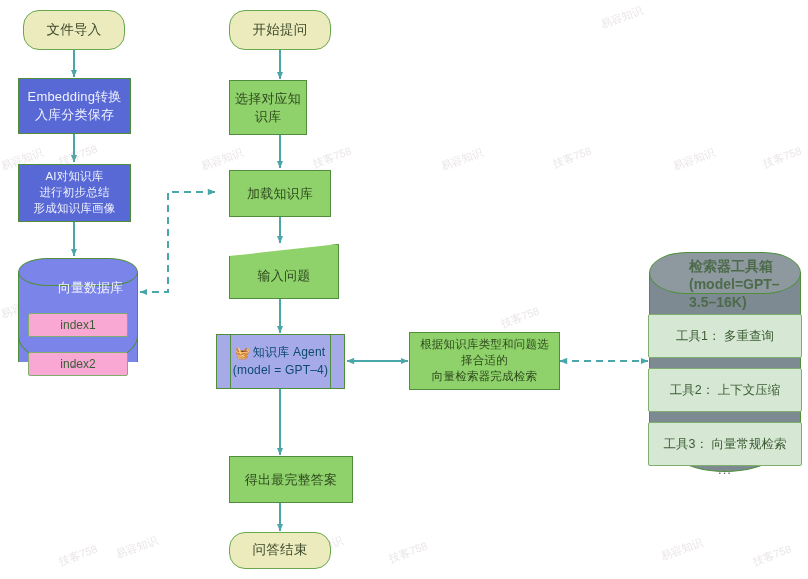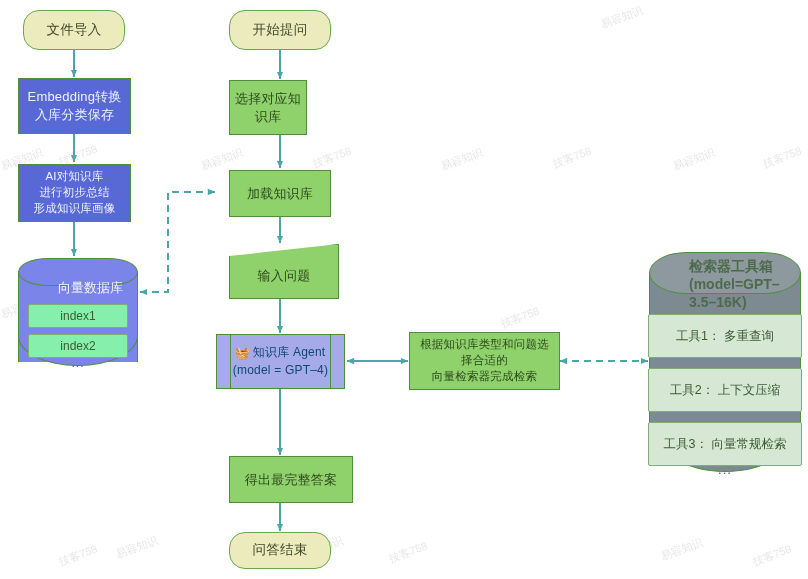--- a/index.html
+++ b/index.html
@@ -151,25 +151,26 @@
     font-size: 13px;
   }
   #vector-db .cyl-dots { color: #4a53a8; font-size: 12px; }
   #vector-db .idx {
     width: 98px;
     height: 22px;
     margin-bottom: 6px;
     display: flex;
     align-items: center;
     justify-content: center;
-    background: #86efac;
+    background: #f9a8d4;
     border: 1.1px solid #7fae6f;
     color: #3d5c34;
     font-size: 12px;
     border-radius: 2px;
+    margin-top: 9px;
   }
 
   
   #toolbox .cyl-body, #toolbox .cyl-bottom, #toolbox .cyl-top {
     background: #7e8a91;
   }
   #toolbox .cyl-top { background: #8e999f; }
   #toolbox .cyl-title {
     color: #4d6b4b;
     font-size: 14px;

